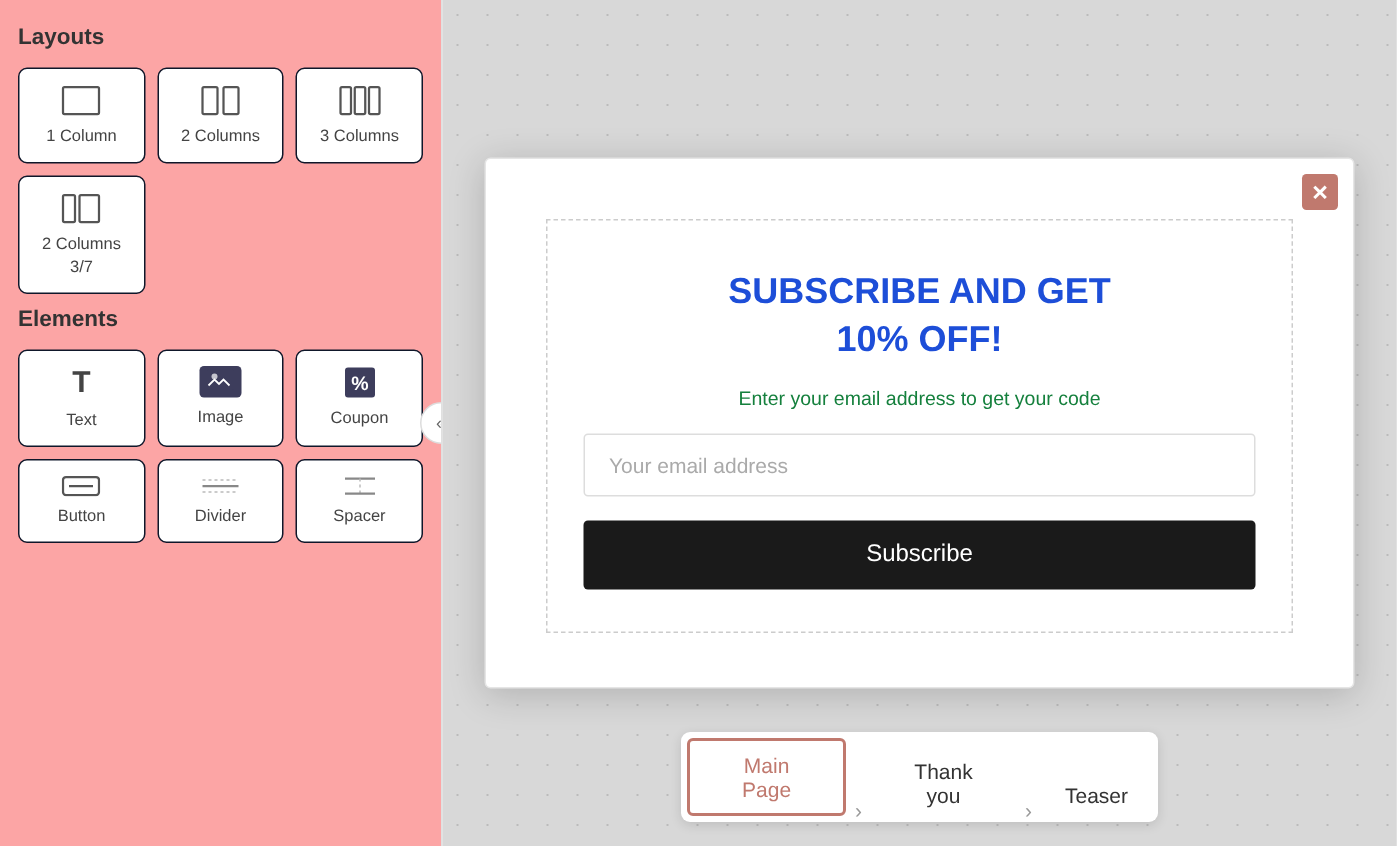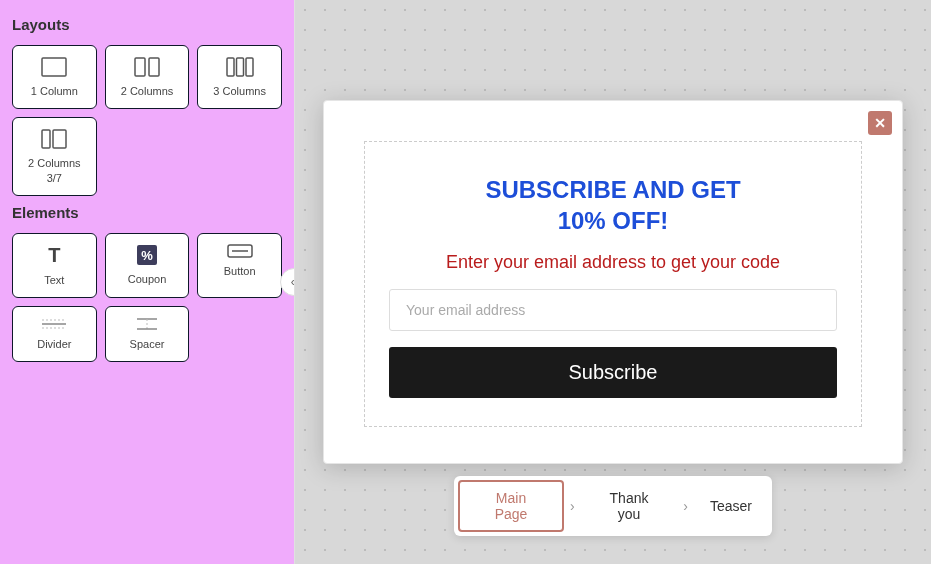--- a/index.html
+++ b/index.html
@@ -9,21 +9,21 @@
       width: 931px;
       height: 564px;
       overflow: hidden;
       display: flex;
     }
 
     
     .sidebar {
       width: 295px;
       min-width: 295px;
-      background: #f0abfc;
+      background: #fca5a5;
       border-right: 1px solid #e0e0e0;
       padding: 16px 12px;
       overflow-y: auto;
       position: relative;
       z-index: 10;
     }
 
     .section-title {
       font-size: 15px;
       font-weight: 600;
@@ -142,22 +142,22 @@
 
     .popup-title {
       font-size: 24px;
       font-weight: 900;
       color: #1d4ed8;
       text-align: center;
       line-height: 1.3;
     }
 
     .popup-subtitle {
-      font-size: 18px;
-      color: #b91c1c;
+      font-size: 13px;
+      color: #15803d;
       text-align: left;
     }
 
     .popup-input {
       width: 100%;
       padding: 12px 16px;
       border: 1px solid #ddd;
       border-radius: 3px;
       font-size: 14px;
       color: #999;
@@ -165,33 +165,33 @@
     }
     .popup-input::placeholder { color: #aaa; }
 
     .popup-btn {
       width: 100%;
       padding: 14px;
       background: #1a1a1a;
       color: #fff;
       border: none;
       border-radius: 3px;
-      font-size: 20px;
+      font-size: 16px;
       cursor: pointer;
       font-weight: 500;
     }
 
     
     .bottom-tabs {
       position: absolute;
-      bottom: 28px;
+      bottom: 16px;
       left: 50%;
       transform: translateX(-50%);
       display: flex;
-      align-items: center;
+      align-items: flex-end;
       gap: 0;
       background: #fff;
       border-radius: 6px;
       box-shadow: 0 2px 8px rgba(0,0,0,0.12);
       overflow: hidden;
     }
 
     .tab-item {
       padding: 10px 20px;
       font-size: 14px;
@@ -283,20 +283,32 @@
 
   <div class="elements-section">
     <div class="section-title">Elements</div>
     <div class="grid-3">
 
       <div class="element-card">
         <div class="card-icon" style="font-size:20px;font-weight:700;color:#444;">T</div>
         <div class="card-label">Text</div>
       </div>
 
+      <div class="element-card">
+        <div class="card-icon">
+          <span class="image-icon-bg">
+            <svg width="18" height="14" viewBox="0 0 18 14" fill="none">
+              <rect width="18" height="14" rx="1" fill="#3d3d5c"></rect>
+              <circle cx="5" cy="5" r="2" fill="#fff" opacity="0.7"></circle>
+              <path d="M1 11l4-4 3 3 3-3 4 4" stroke="#fff" stroke-width="1.2" fill="none"></path>
+            </svg>
+          </span>
+        </div>
+        <div class="card-label">Image</div>
+      </div>
 
       <div class="element-card">
         <div class="card-icon coupon-icon">
           <svg width="22" height="22" viewBox="0 0 22 22" fill="none">
             <rect x="1" y="1" width="20" height="20" rx="2" fill="#3d3d5c"></rect>
             <text x="11" y="16" text-anchor="middle" fill="#fff" font-size="13" font-weight="700">%</text>
           </svg>
         </div>
         <div class="card-label">Coupon</div>
       </div>

